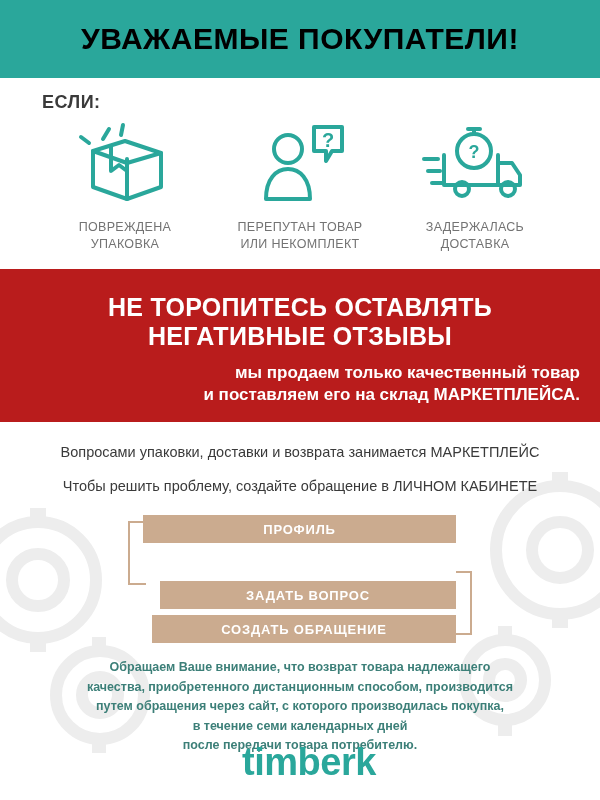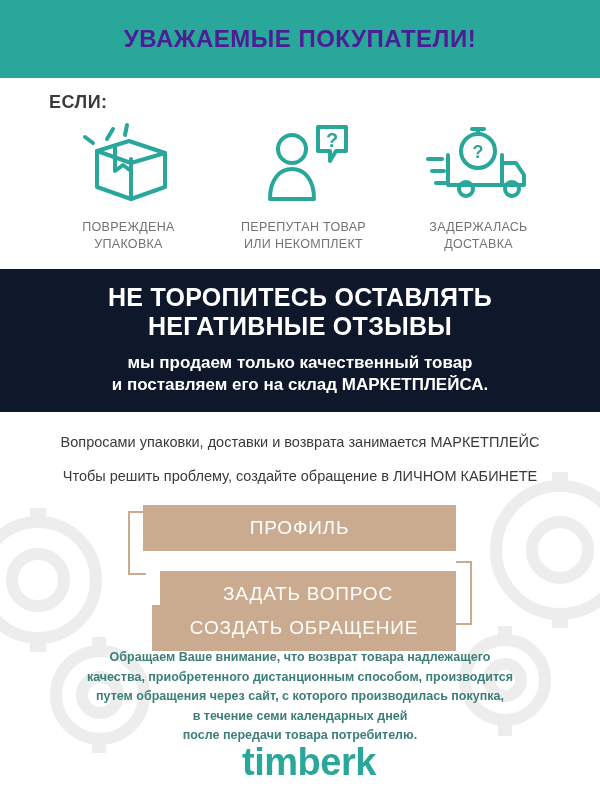--- a/index.html
+++ b/index.html
@@ -30,32 +30,32 @@
   .top-banner {
     position: relative;
     z-index: 2;
     background: #2aa79b;
     height: 78px;
     display: flex;
     align-items: center;
     justify-content: center;
   }
   .top-banner .title {
-    color: #4c1d95;
-    font-size: 24px;
+    color: #000000;
+    font-size: 30px;
     font-weight: bold;
     letter-spacing: 0.5px;
     text-align: left;
   }
 
   
   .if-section {
     position: relative;
     z-index: 2;
-    padding: 14px 0 6px 7px;
+    padding: 14px 0 6px 0;
   }
   .if-label {
     margin-left: 42px;
     color: #3a3a3a;
     font-size: 18px;
     font-weight: bold;
     letter-spacing: 0.5px;
   }
   .reasons {
     display: flex;
@@ -79,37 +79,38 @@
     font-size: 12.5px;
     font-weight: normal;
     line-height: 1.35;
     letter-spacing: 0.3px;
   }
 
   
   .mid-block {
     position: relative;
     z-index: 2;
-    background: #0f172a;
+    background: #b91c1c;
     color: #ffffff;
     text-align: center;
-    padding: 14px 20px 16px 20px;
+    padding: 24px 20px 16px 20px;
     margin-top: 10px;
   }
   .mid-block .headline {
     font-size: 25px;
     font-weight: bold;
     line-height: 1.18;
     letter-spacing: 0.3px;
   }
   .mid-block .subline {
     margin-top: 10px;
     font-size: 17px;
     font-weight: bold;
     line-height: 1.3;
+    text-align: right;
   }
 
   
   .notes {
     position: relative;
     z-index: 2;
     text-align: center;
     padding-top: 20px;
   }
   .notes .note {
@@ -121,25 +122,25 @@
 
   
   .steps {
     position: relative;
     z-index: 2;
     margin-top: 8px;
     height: 145px;
   }
   .step {
     position: absolute;
-    height: 46px;
+    height: 28px;
     background: #cbab8f;
     color: #ffffff;
-    font-size: 19px;
-    font-weight: normal;
+    font-size: 13px;
+    font-weight: bold;
     letter-spacing: 0.8px;
     display: flex;
     align-items: center;
     justify-content: center;
   }
   .step-1 { left: 143px; top: 6px;  width: 313px; }
   .step-2 { left: 160px; top: 72px; width: 296px; }
   .step-3 { left: 152px; top: 106px;width: 304px; }
 
   .connector {

